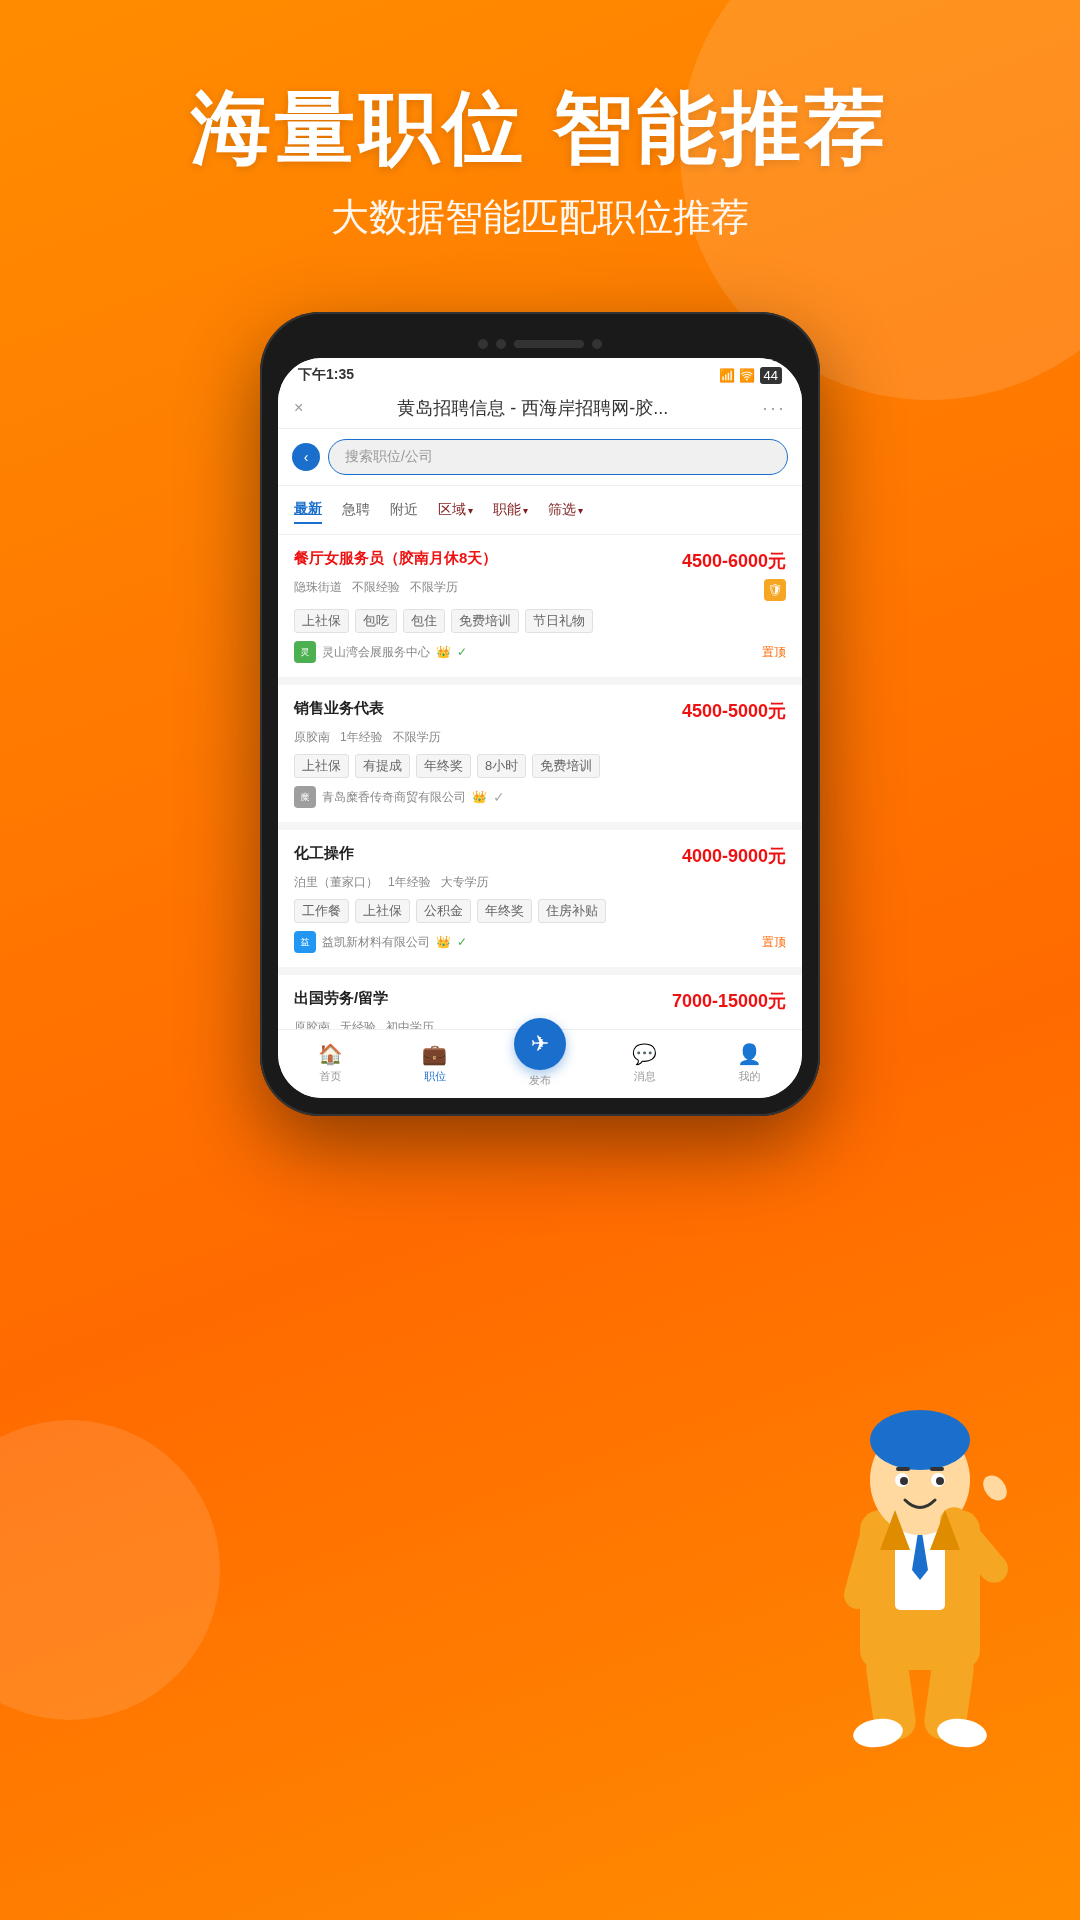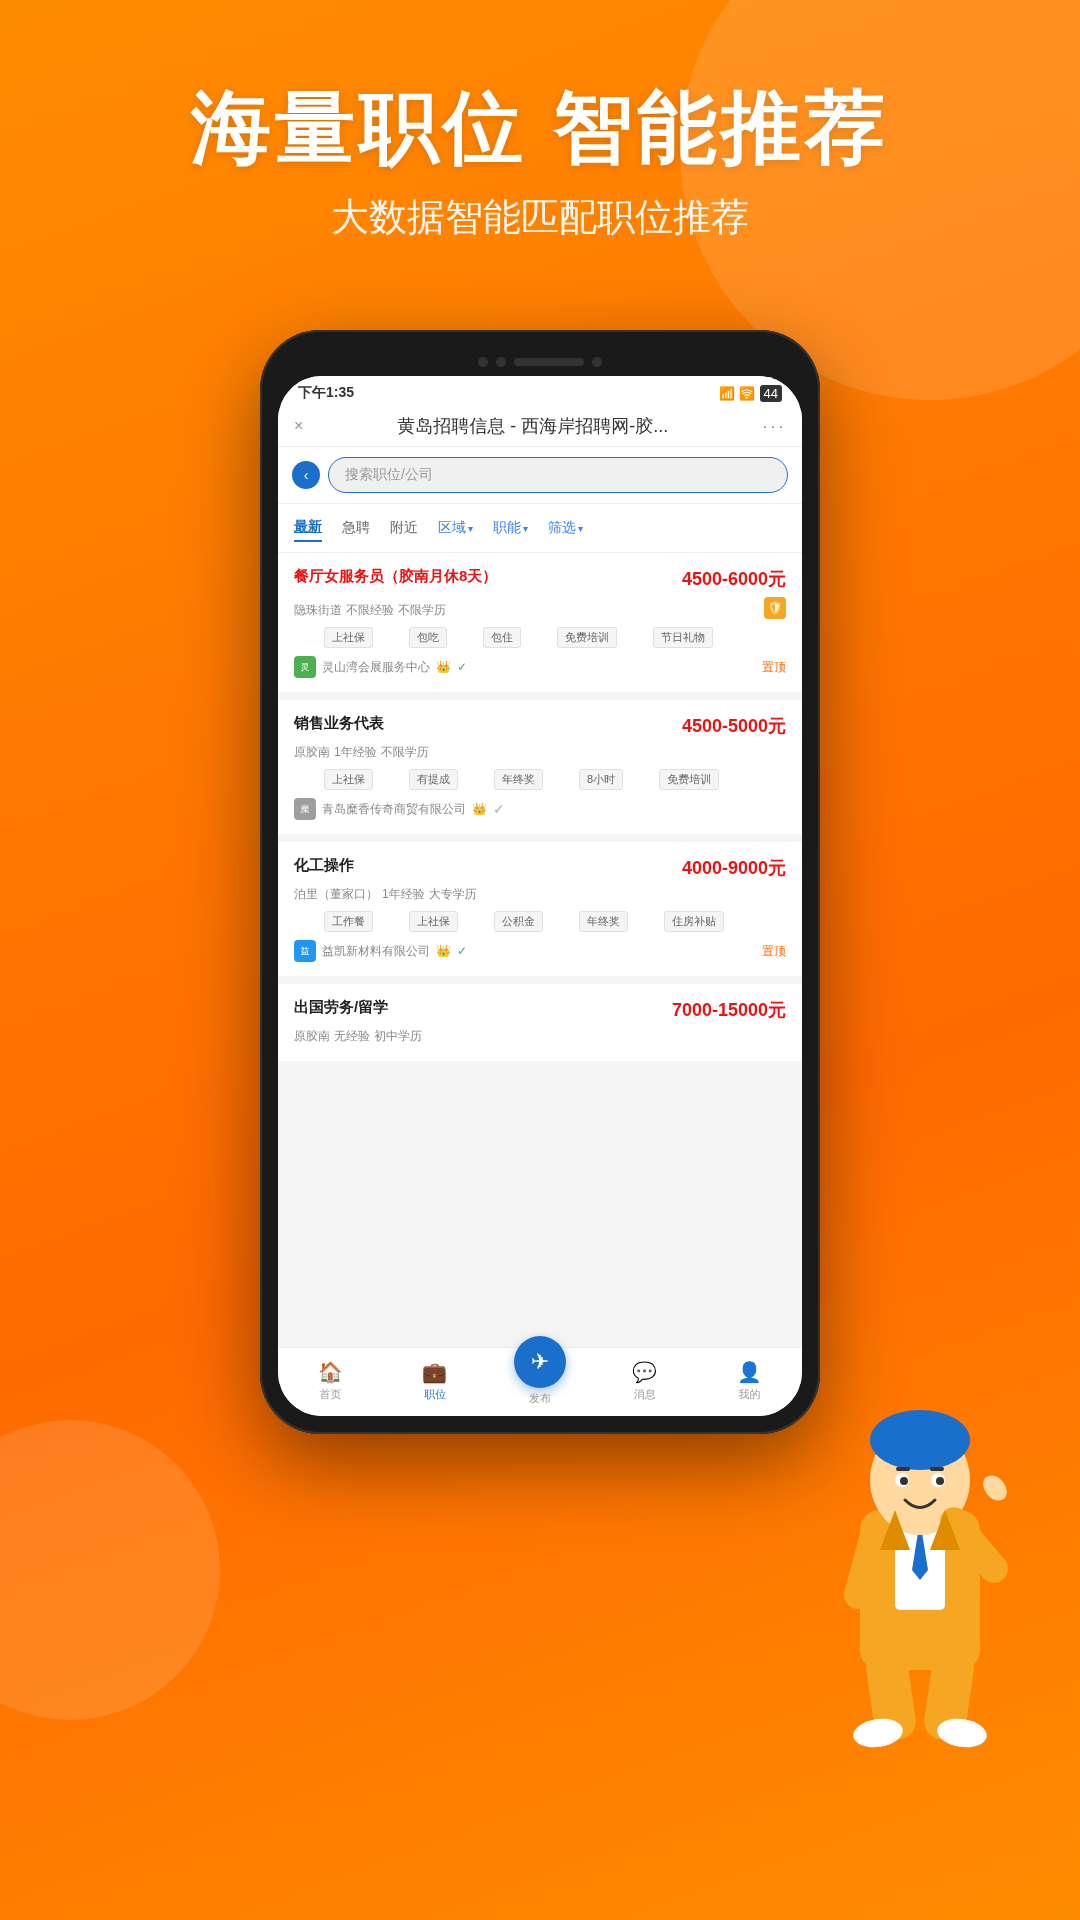--- a/index.html
+++ b/index.html
@@ -33,23 +33,23 @@
       font-weight: 400;
       margin-top: 16px;
       opacity: 0.95;
     }
 
     
     .phone-wrapper {
       position: absolute;
       left: 50%;
       transform: translateX(-50%);
-      top: 330px;
+      top: 312px;
       width: 560px;
-      height: 1104px;
+      height: 804px;
     }
     .phone-outer {
       width: 100%;
       height: 100%;
       background: #1a1a1a;
       border-radius: 60px;
       padding: 18px;
       box-shadow: 0 30px 80px rgba(0,0,0,0.45), inset 0 0 0 2px #333;
       position: relative;
     }
@@ -158,21 +158,21 @@
       cursor: pointer;
     }
     .filter-tab.active {
       color: #1a6fcc;
       border-bottom: 2px solid #1a6fcc;
       font-weight: 600;
       text-decoration: underline;
     }
     .filter-tab-with-arrow {
       display: flex; align-items: center; gap: 2px;
-      color: #3b82f6;
+      color: #7f1d1d;
     }
 
     
     .jobs-container {
       flex: 1;
       overflow: hidden;
       background: #f5f5f5;
     }
     .job-card {
       background: white;
@@ -201,22 +201,22 @@
       color: #222;
       font-size: 15px;
       font-weight: 600;
       flex: 1;
     }
     .job-info {
       font-size: 12px;
       color: #888;
       margin-bottom: 8px;
       display: flex;
-      align-items: flex-end;
-      gap: 4px;
+      align-items: flex-start;
+      gap: 10px;
     }
     .job-info-shield {
       margin-left: auto;
       width: 22px; height: 22px;
       background: #f5a623;
       border-radius: 4px;
       display: flex; align-items: center; justify-content: center;
       color: white;
       font-size: 12px;
     }
@@ -224,23 +224,22 @@
       display: flex;
       flex-wrap: wrap;
       gap: 6px;
       margin-bottom: 8px;
     }
     .tag {
       background: #f5f5f5;
       border: 1px solid #e0e0e0;
       border-radius: 3px;
       padding: 2px 7px;
-      font-size: 11px;
+      font-size: 13px;
       color: #666;
-      margin-left: 30px;
     }
     .company-row {
       display: flex;
       align-items: center;
       justify-content: space-between;
       font-size: 12px;
       color: #888;
     }
     .company-left {
       display: flex;

